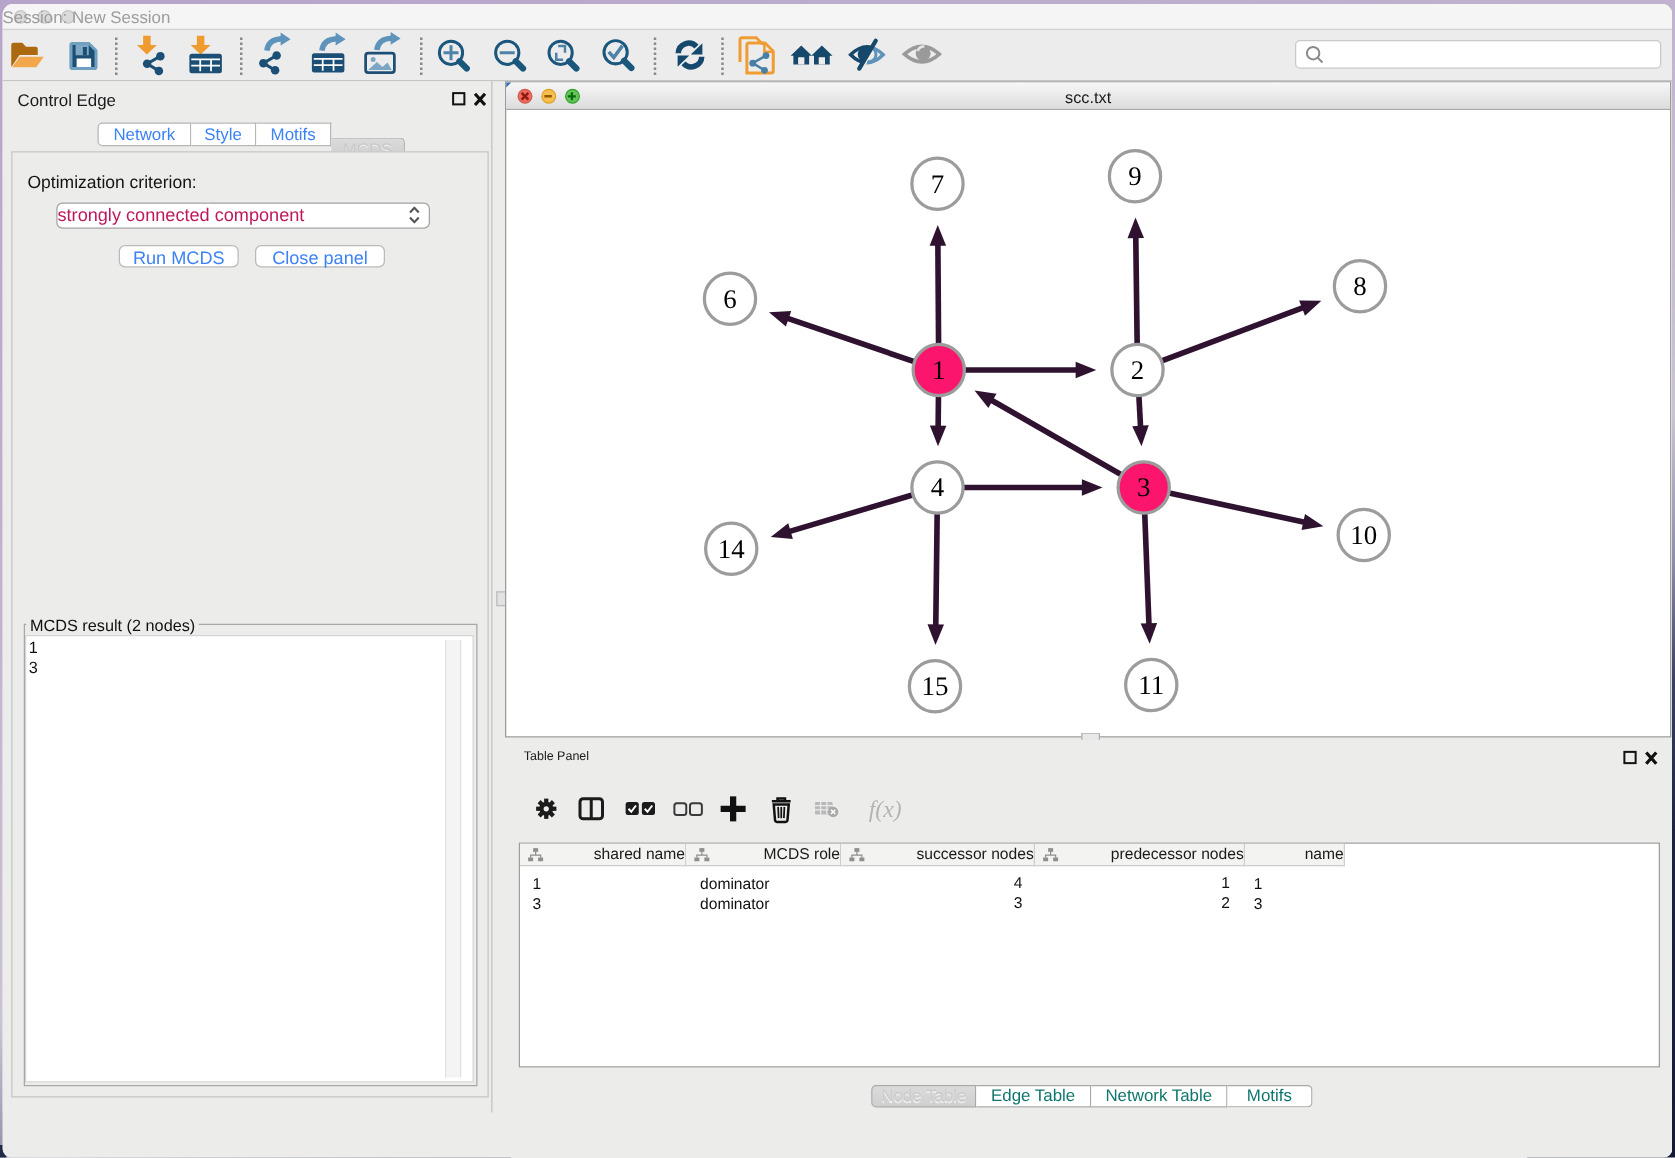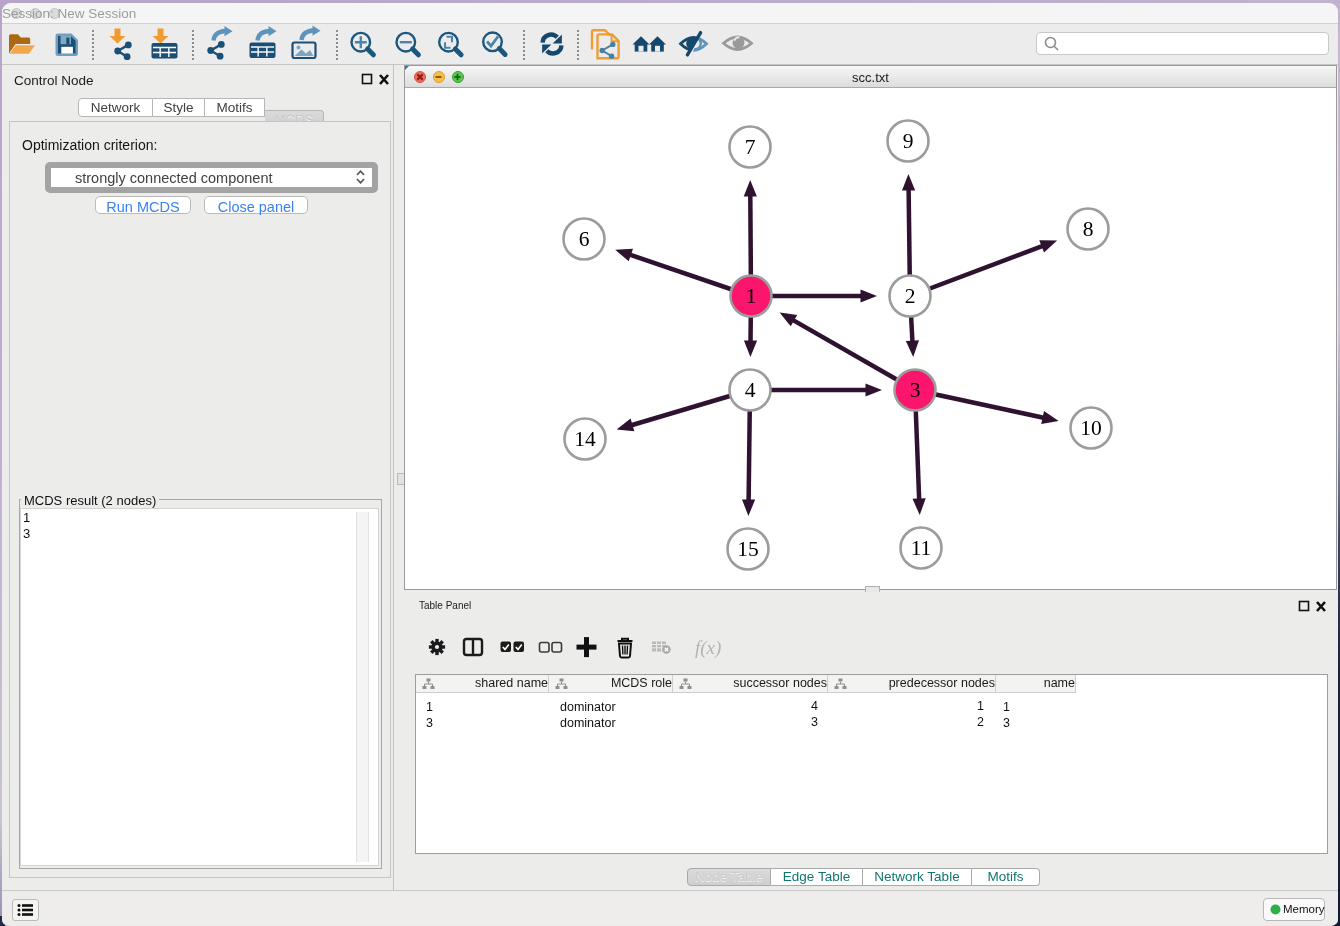--- a/index.html
+++ b/index.html
@@ -20,30 +20,30 @@
            border-bottom:1px solid #c6c5c5;}
   .tsep{position:absolute;top:6px;height:30px;width:0;border-left:2px dotted #8a8a8a;}
   #searchbox{position:absolute;left:1034px;top:8px;width:291px;height:21px;background:#fff;
              border:1px solid #c9c8c8;border-radius:4px;}
   
   #cpanel{position:absolute;left:0;top:62px;width:391px;height:825px;background:#ececeb;
           border-right:1px solid #c2c1c1;}
   #cp-title{position:absolute;left:12px;top:8px;font-size:13.5px;color:#1c1c1c;}
   .tabrow{position:absolute;display:flex;font-size:13.5px;}
   .tab{background:#fff;border:1px solid #b7b6b6;border-left:none;box-sizing:border-box;
-       height:19px;line-height:17px;text-align:center;color:#404040;}
+       height:19px;line-height:17px;text-align:center;color:#3b82f6;}
   .tab.first{border-left:1px solid #b7b6b6;border-radius:4px 0 0 4px;}
   .tab.last{border-radius:0 4px 4px 0;margin-top:12px;}
   .tab.sel{background:linear-gradient(#dcdbdb,#cecdcd);color:#c9c8c8;text-shadow:0 1px 0 #f2f2f2;}
   #cp-box{position:absolute;left:7px;top:56px;width:382px;height:757px;box-sizing:border-box;
           border:1px solid #c6c5c5;background:#ececeb;}
   #optlabel{position:absolute;left:12px;top:15px;width:100%;font-size:14px;color:#141414;}
   #dropdown{position:absolute;left:35px;top:40px;width:297px;height:19px;background:#fff;
-            border:6px solid #a3a3a3;border-radius:5px;font-size:14.5px;color:#404040;
-            line-height:20px;padding-left:24px;box-sizing:content-box;}
+            border:1px solid #a3a3a3;border-radius:5px;font-size:14.5px;color:#be185d;
+            line-height:20px;padding-left:0;box-sizing:content-box;}
   .btn{position:absolute;top:74px;height:16px;background:#fff;border:1px solid #bbbaba;
        border-radius:5px;font-size:14.5px;color:#3b82f6;text-align:center;line-height:20px;}
   #fieldset{position:absolute;left:9px;top:377px;width:361px;height:368px;border:1px solid #a9a8a8;}
   #fs-legend{position:absolute;left:1px;top:-7px;background:#ececeb;padding:0 3px;
              font-size:13px;color:#111;}
   #fs-text{position:absolute;left:0px;top:8px;right:2px;bottom:2px;background:#fff;
            border:1px solid #d6d5d5;font-size:13px;color:#111;line-height:16px;padding:1px 0 0 2px;}
   #fs-scroll{position:absolute;right:9px;top:3px;width:11px;bottom:3px;background:#f4f4f4;
              border-left:1px solid #e2e2e2;border-right:1px solid #e2e2e2;}
   
@@ -195,21 +195,21 @@
     <div class="tsep" style="left:575px;"></div>
     <div id="searchbox">
       <svg width="18" height="18" style="position:absolute;left:6px;top:2px" viewBox="0 0 18 18">
         <circle cx="7.5" cy="7.5" r="5" fill="none" stroke="#8b8b8b" stroke-width="1.6"></circle>
         <line x1="11.2" y1="11.2" x2="15" y2="15" stroke="#8b8b8b" stroke-width="1.6"></line>
       </svg>
     </div>
   </div>
 
   <div id="cpanel">
-    <div id="cp-title">Control Node</div>
+    <div id="cp-title">Control Edge</div>
     <svg width="32" height="14" style="position:absolute;left:358px;top:8px" viewBox="0 0 32 14">
       <rect x="2.5" y="1.5" width="9" height="9" fill="none" stroke="#111" stroke-width="1.6"></rect>
       <path d="M20 2 L28 11 M28 2 L20 11" stroke="#111" stroke-width="2.6"></path>
     </svg>
     <div class="tabrow" style="left:76px;top:33px;">
       <div class="tab first" style="width:75px;">Network</div>
       <div class="tab" style="width:52px;">Style</div>
       <div class="tab" style="width:60px;">Motifs</div>
       <div class="tab sel last" style="width:59px;">MCDS</div>
     </div>
@@ -384,39 +384,21 @@
           <div class="td" style="left:302px;top:23px;width:100px;text-align:right;">4</div>
           <div class="td" style="left:468px;top:23px;width:100px;text-align:right;">1</div>
           <div class="td" style="left:587px;top:24px;">1</div>
           <div class="td" style="left:10px;top:40px;">3</div>
           <div class="td" style="left:144px;top:40px;">dominator</div>
           <div class="td" style="left:302px;top:39px;width:100px;text-align:right;">3</div>
           <div class="td" style="left:468px;top:39px;width:100px;text-align:right;">2</div>
           <div class="td" style="left:587px;top:40px;">3</div>
         </div>
     </div>
-    <div class="tabrow" style="left:292px;top:276px;">
+    <div class="tabrow" style="left:302px;top:276px;">
       <div class="btab sel first" style="width:84px;">Node Table</div>
       <div class="btab" style="width:92px;">Edge Table</div>
       <div class="btab" style="width:109px;">Network Table</div>
       <div class="btab last" style="width:68px;">Motifs</div>
     </div>
   </div>
 
-  <div id="statusbar">
-    <div id="listbtn">
-      <svg width="17" height="14" viewBox="0 0 17 14" style="position:absolute;left:4px;top:3px">
-        <circle cx="2" cy="2.5" r="1.5" fill="#111"></circle>
-          <rect x="5" y="1.2" width="11" height="2.6" fill="#111"></rect>
-        <circle cx="2" cy="7" r="1.5" fill="#111"></circle>
-          <rect x="5" y="5.7" width="11" height="2.6" fill="#111"></rect>
-        <circle cx="2" cy="11.5" r="1.5" fill="#111"></circle>
-          <rect x="5" y="10.2" width="11" height="2.6" fill="#111"></rect>
-      </svg>
-    </div>
-    <div id="memory">
-      <svg width="11" height="11" viewBox="0 0 11 11" style="position:absolute;left:6px;top:5px">
-        <circle cx="5.5" cy="5.5" r="5" fill="#2faf4a"></circle>
-      </svg>
-      <span style="position:absolute;left:19px;top:4px;">Memory</span>
-    </div>
-  </div>
 </div>
 
 </body></html>

